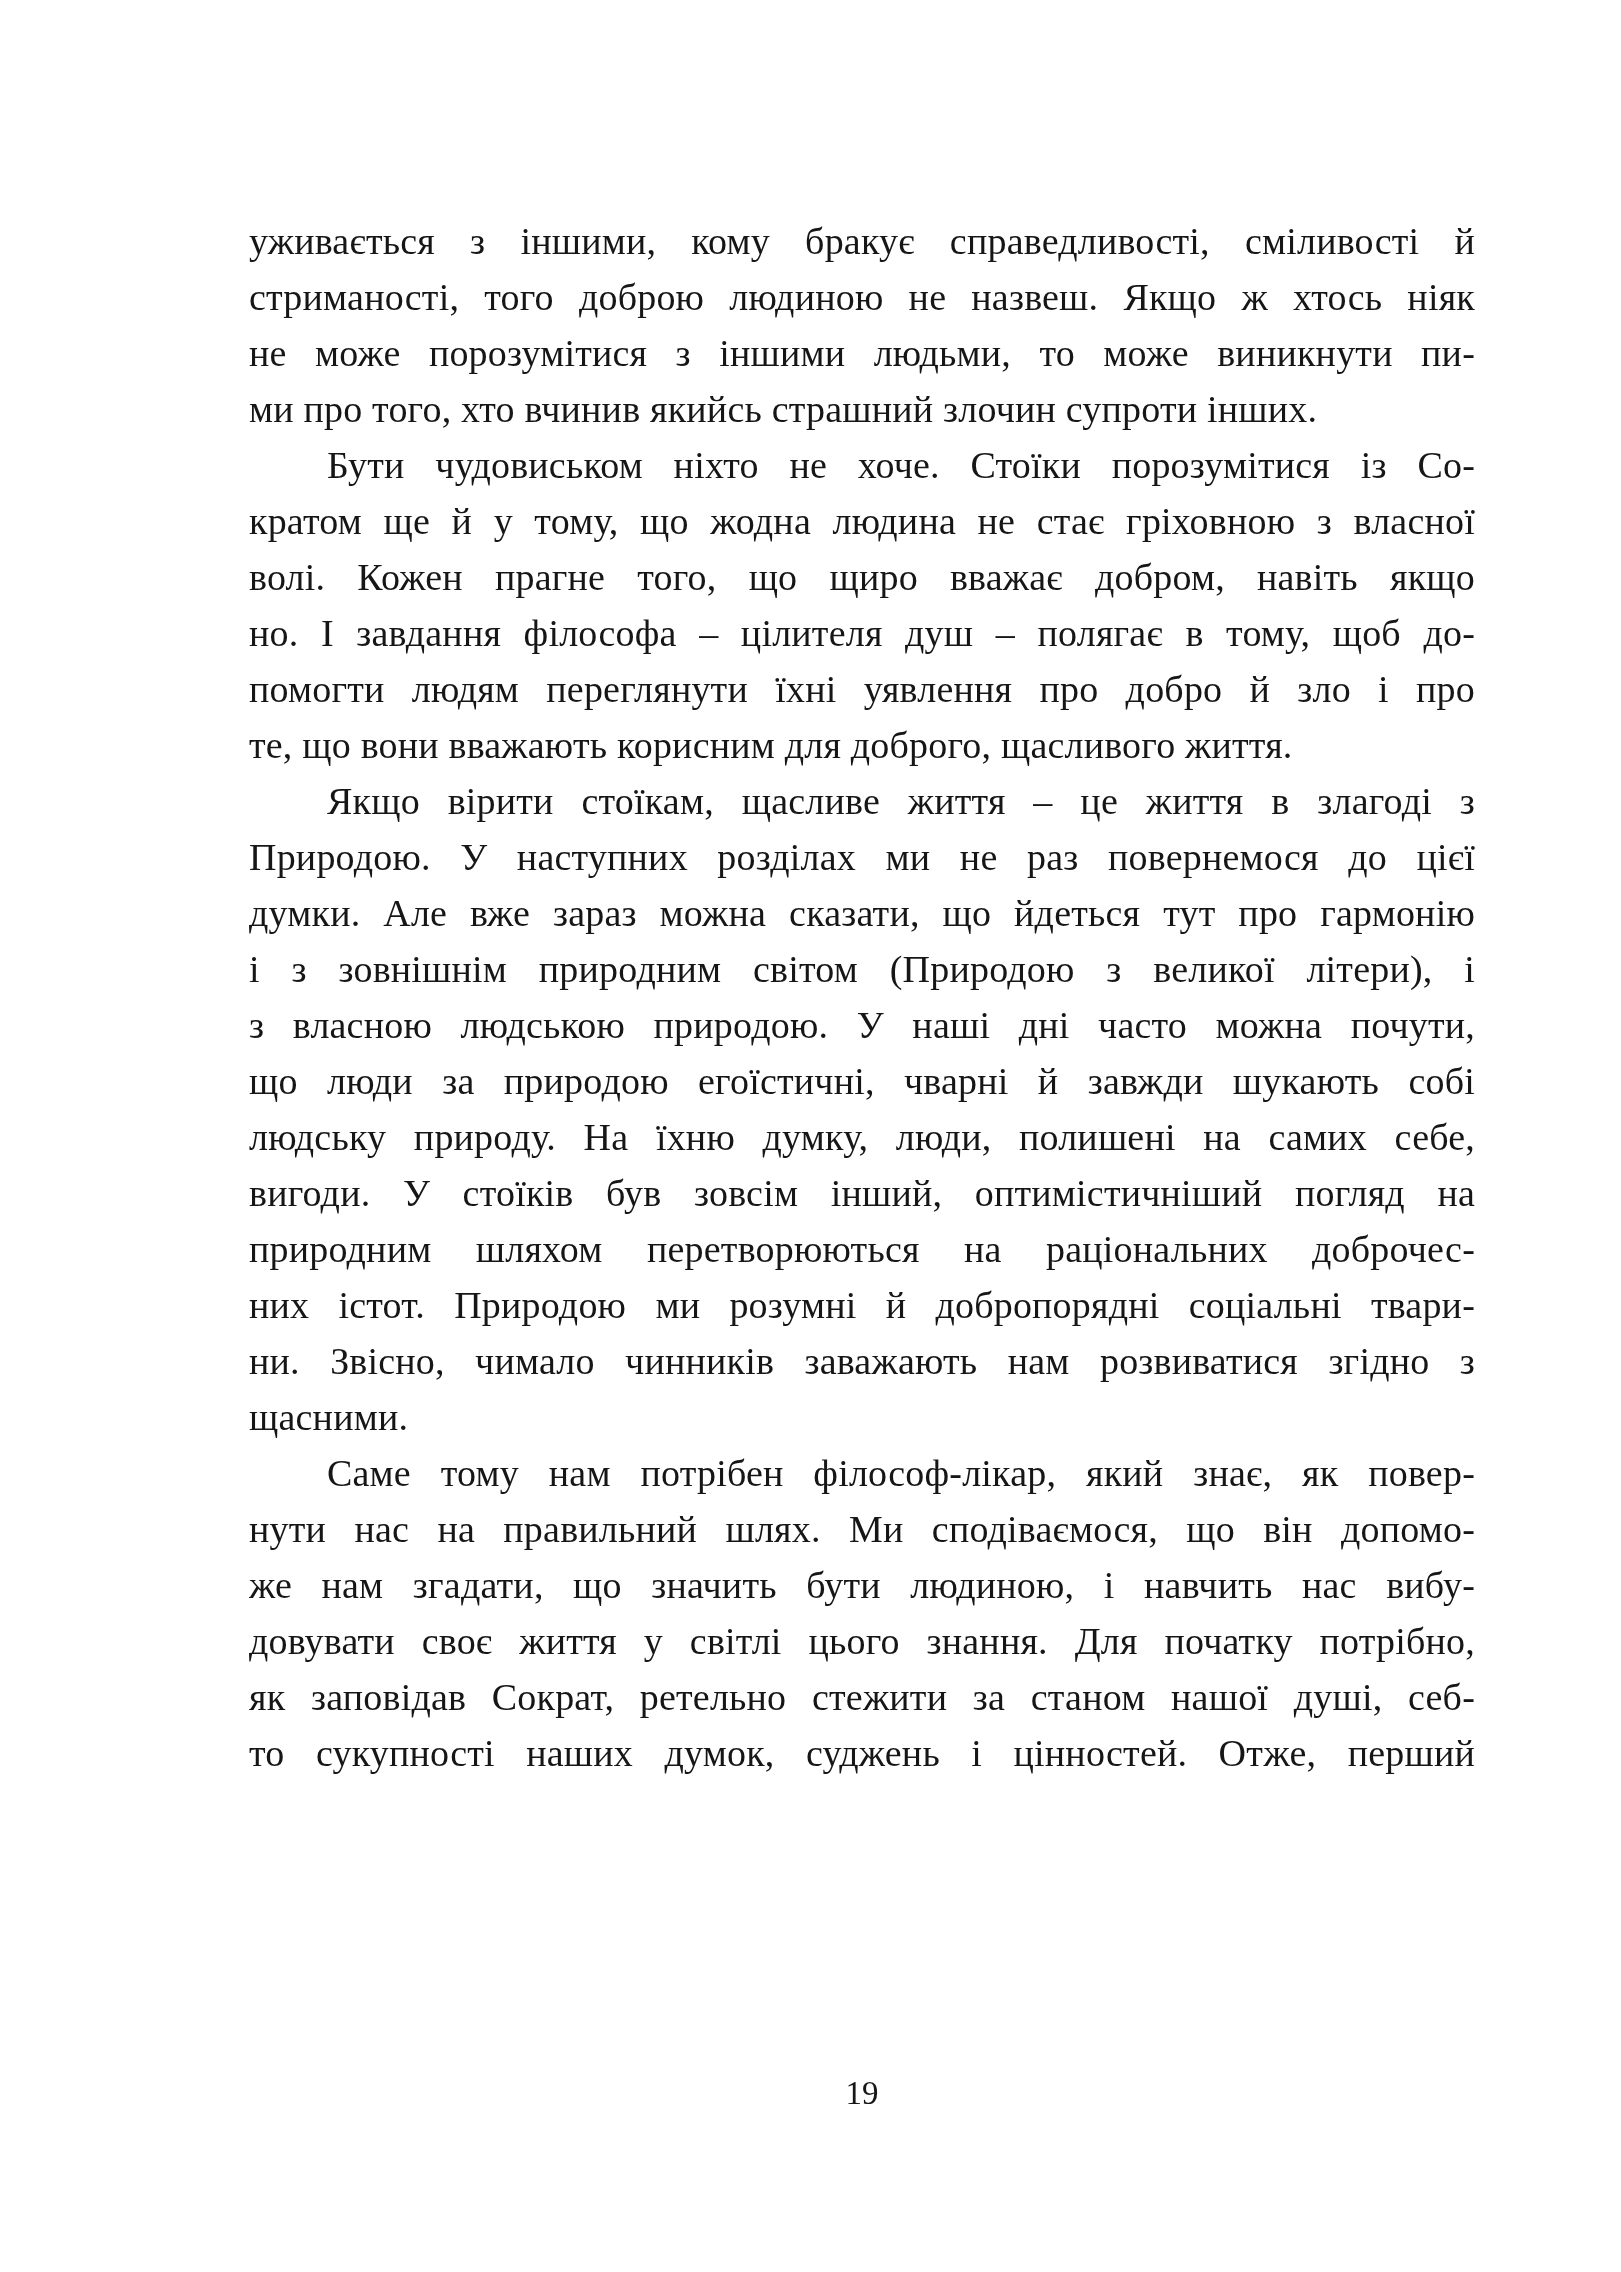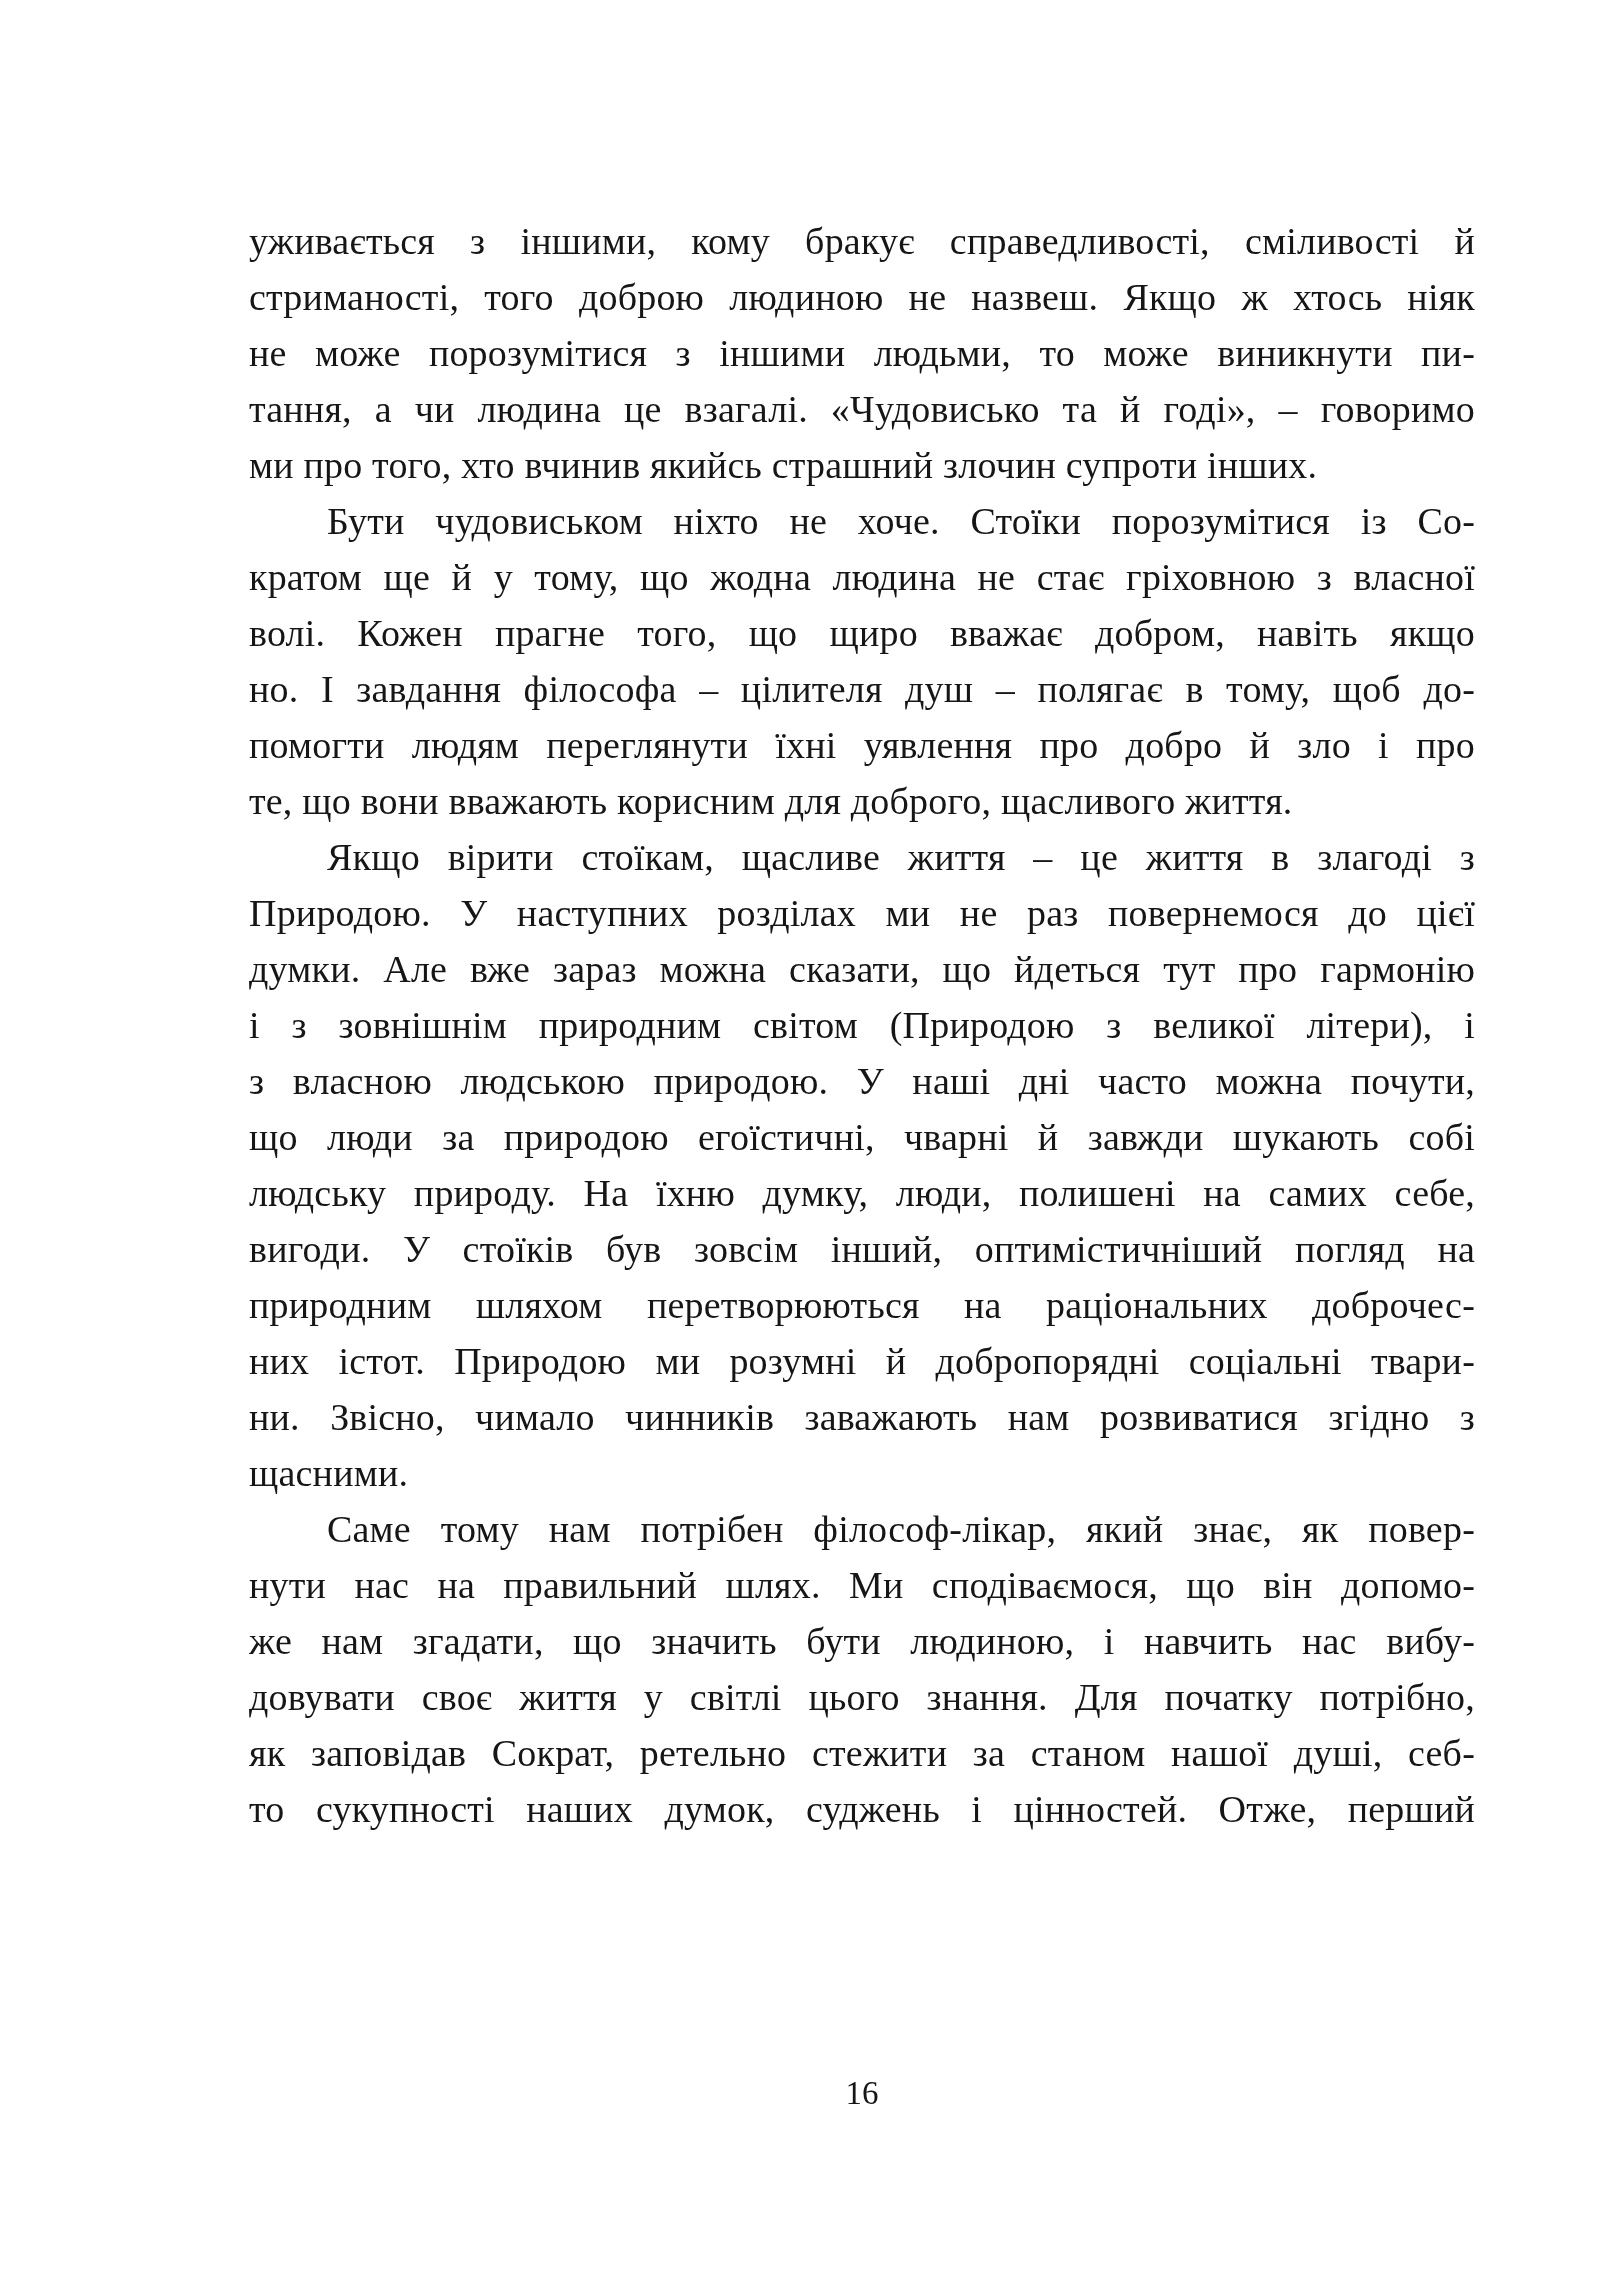--- a/index.html
+++ b/index.html
@@ -56,21 +56,20 @@
 </style>
 </head>
 <body>
 
 <div class="page">
 
   <div class="text-block">
     <div class="line">уживається з іншими, кому бракує справедливості, сміливості й</div>
     <div class="line">стриманості, того доброю людиною не назвеш. Якщо ж хтось ніяк</div>
     <div class="line">не може порозумітися з іншими людьми, то може виникнути пи-</div>
-    <div class="line">тання, а чи людина це взагалі. «Чудовисько та й годі», – говоримо</div>
     <div class="line par-end">ми про того, хто вчинив якийсь страшний злочин супроти інших.</div>
     <div class="line indent">Бути чудовиськом ніхто не хоче. Стоїки порозумітися із Со-</div>
     <div class="line">кратом ще й у тому, що жодна людина не стає гріховною з власної</div>
     <div class="line">волі. Кожен прагне того, що щиро вважає добром, навіть якщо</div>
     <div class="line">но. І завдання філософа – цілителя душ – полягає в тому, щоб до-</div>
     <div class="line">помогти людям переглянути їхні уявлення про добро й зло і про</div>
     <div class="line par-end">те, що вони вважають корисним для доброго, щасливого життя.</div>
     <div class="line indent">Якщо вірити стоїкам, щасливе життя – це життя в злагоді з</div>
     <div class="line">Природою. У наступних розділах ми не раз повернемося до цієї</div>
     <div class="line">думки. Але вже зараз можна сказати, що йдеться тут про гармонію</div>
@@ -84,16 +83,16 @@
     <div class="line">ни. Звісно, чимало чинників заважають нам розвиватися згідно з</div>
     <div class="line par-end">щасними.</div>
     <div class="line indent">Саме тому нам потрібен філософ-лікар, який знає, як повер-</div>
     <div class="line">нути нас на правильний шлях. Ми сподіваємося, що він допомо-</div>
     <div class="line">же нам згадати, що значить бути людиною, і навчить нас вибу-</div>
     <div class="line">довувати своє життя у світлі цього знання. Для початку потрібно,</div>
     <div class="line">як заповідав Сократ, ретельно стежити за станом нашої душі, себ-</div>
     <div class="line">то сукупності наших думок, суджень і цінностей. Отже, перший</div>
   </div>
 
-  <div class="page-number">16</div>
+  <div class="page-number">19</div>
 
 </div>
 
 
 </body></html>

